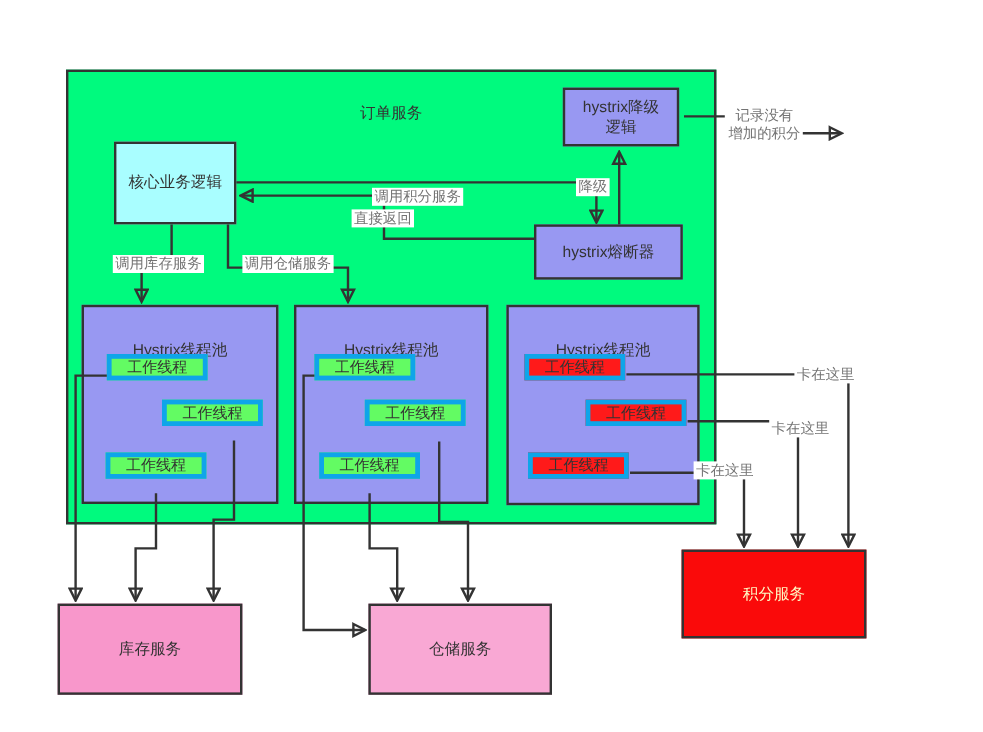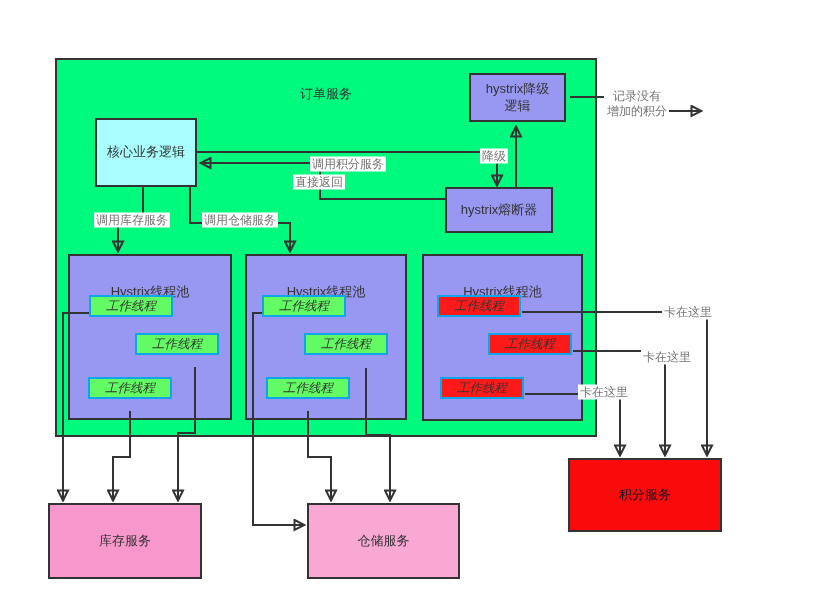--- a/index.html
+++ b/index.html
@@ -12,43 +12,43 @@
         font-size:13px;line-height:1.25;text-align:center;white-space:pre-line;}
 
   
   .n-order{left:55px;top:58px;width:542px;height:379px;background:#00FA7E;
            display:block;z-index:1;}
   .n-order .container-title{padding-top:10px;text-align:center;font-size:13px;}
 
   
   .n-core{left:95px;top:118px;width:102px;height:69px;background:#A9FEFF;z-index:3;}
   .n-degrade{left:469px;top:73px;width:97px;height:49px;background:#9898F2;z-index:3;}
-  .n-breaker{left:445px;top:187px;width:108px;height:46px;background:#9898F2;z-index:3;}
+  .n-breaker{left:445px;top:187px;width:124px;height:46px;background:#9898F2;z-index:3;}
   .n-faultdb{left:704px;top:48px;width:83px;height:124px;background:#00F000;z-index:1;}
 
   
   .pool{background:#9898F2;display:block;z-index:2;}
   .n-pool1{left:68px;top:254px;width:164px;height:166px;}
   .n-pool2{left:245px;top:254px;width:162px;height:166px;}
   .n-pool3{left:422px;top:254px;width:161px;height:167px;}
   .pool-title{padding-top:12px;text-align:center;font-size:13px;}
 
-  .worker{position:absolute;width:84px;height:22px;border:2px solid #0ea5e9;
+  .worker{position:absolute;width:84px;height:22px;border:4px solid #0ea5e9;
           box-sizing:border-box;display:flex;align-items:center;justify-content:center;
-          font-size:12.5px;background:#63FB63;z-index:3;font-style:italic;}
+          font-size:12.5px;background:#63FB63;z-index:3;}
   .worker.stuck{background:#FF1A1A;}
   .w-p1a{left:89px;top:295px;} .w-p1b{left:135px;top:333px;} .w-p1c{left:88px;top:377px;}
   .w-p2a{left:262px;top:295px;} .w-p2b{left:304px;top:333px;} .w-p2c{left:266px;top:377px;}
   .w-p3a{left:437px;top:295px;} .w-p3b{left:488px;top:333px;} .w-p3c{left:440px;top:377px;}
 
   
   .n-inventory{left:48px;top:503px;width:154px;height:76px;background:#F897CB;z-index:1;}
   .n-warehouse{left:307px;top:503px;width:153px;height:76px;background:#f9a8d4;z-index:1;}
   .n-points{left:568px;top:458px;width:154px;height:74px;background:#FA0A0A;
-            color:#0f172a;z-index:1;}
+            color:#fef9c3;z-index:1;}
 
   
   svg.wires{position:absolute;left:0;top:0;width:819px;height:610px;z-index:4;
             pointer-events:none;}
   svg.wires path{fill:none;stroke:#333;stroke-width:2;}
 
   
   .edge-label{position:absolute;transform:translate(-50%,-50%);background:#ffffff;
               font-size:12px;line-height:1.25;padding:0 2px;color:#737373;
               white-space:pre-line;text-align:center;z-index:5;}

